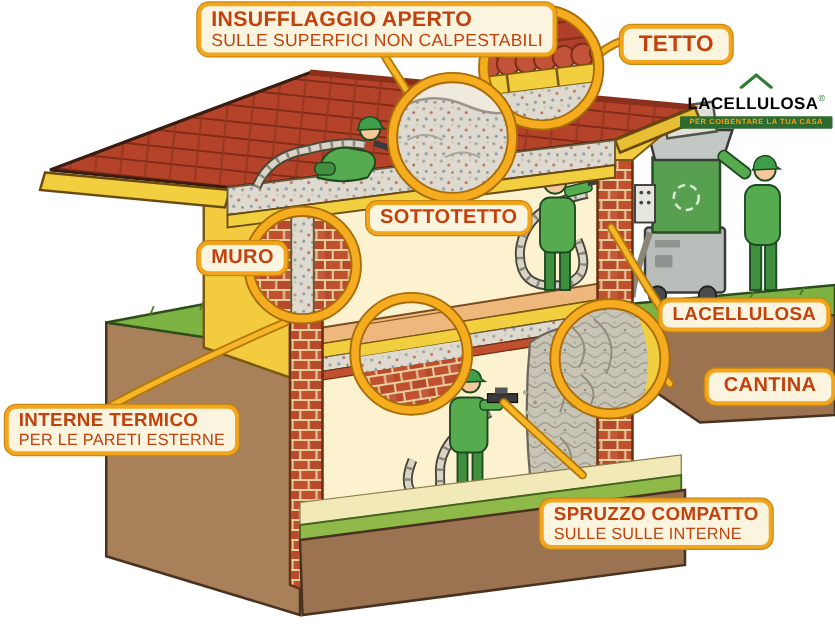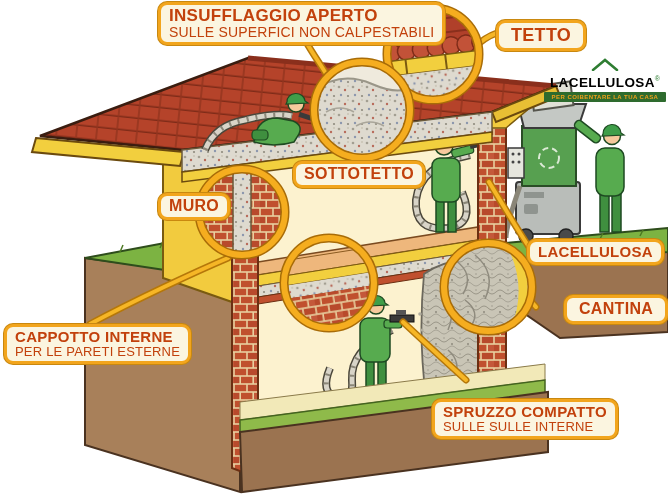--- a/index.html
+++ b/index.html
@@ -323,21 +323,21 @@
 
 <div class="label-box" id="label-insufflaggio-cavita" style="left:527px;top:239px;">
   <div class="label-title md">LACELLULOSA</div>
 </div>
 
 <div class="label-box" id="label-cantina" style="left:564px;top:295px;padding:3px 12px;">
   <div class="label-title">CANTINA</div>
 </div>
 
 <div class="label-box" id="label-cappotto-termico" style="left:4px;top:324px;">
-  <div class="label-title md">CAPPOTTO INTERNE</div>
+  <div class="label-title md">INTERNE TERMICO</div>
   <div class="label-sub md">PER LE PARETI ESTERNE</div>
 </div>
 
 
 <div class="label-box" id="label-spruzzo-compatto" style="left:432px;top:379px;margin-top:20px;">
   <div class="label-title md">SPRUZZO COMPATTO</div>
   <div class="label-sub md">SULLE SULLE INTERNE</div>
 </div>
 
 <div id="logo">

